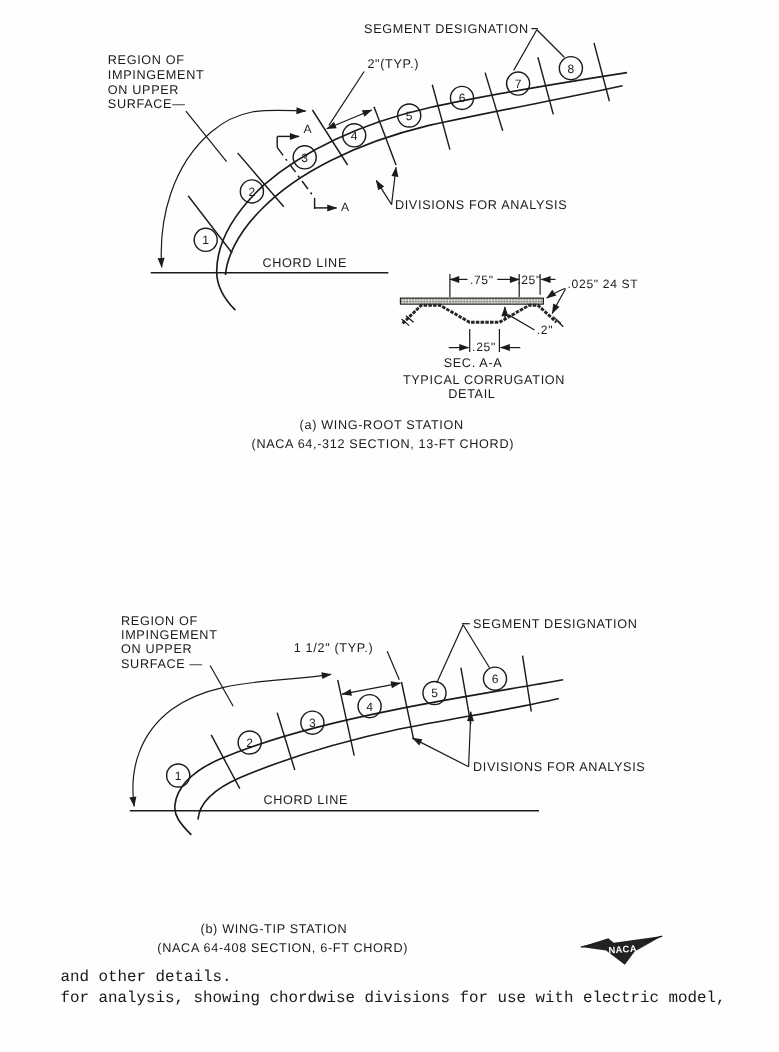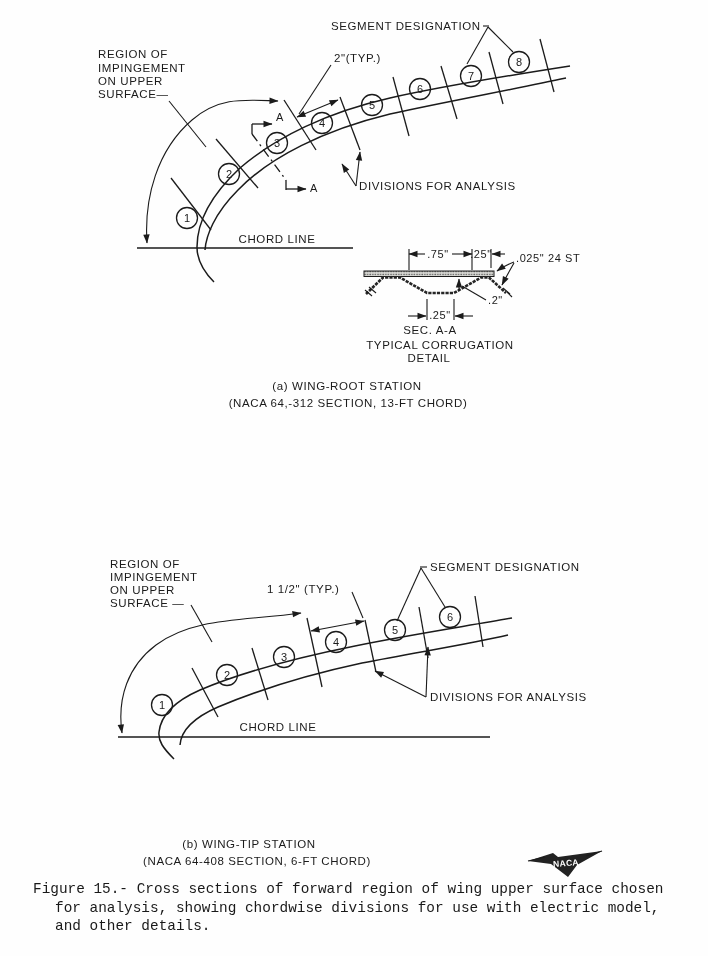--- a/index.html
+++ b/index.html
@@ -235,17 +235,16 @@
 
   <g>
     <path d="M 528 861 L 553 853 L 558 857 L 602 851 L 577 865 L 568 877 L 551 864 Z" fill="#222222"></path>
     <path class="ink w11" d="M 528 861 L 545 857"></path>
     <path class="ink w11" d="M 586 856 L 602 851"></path>
     <text class="logo-txt" x="566" y="866" text-anchor="middle" transform="rotate(-4 566 863)">NACA</text>
   </g>
 </svg>
 
 <div id="figcap">
-  <div>Figure 15.- Cross sections of forward region of wing upper surface chosen</div>
+  <div class="cont">and other details.</div>
   <div class="cont">for analysis, showing chordwise divisions for use with electric model,</div>
-  <div class="cont">and other details.</div>
 </div>
 </div>
 
 </body></html>

